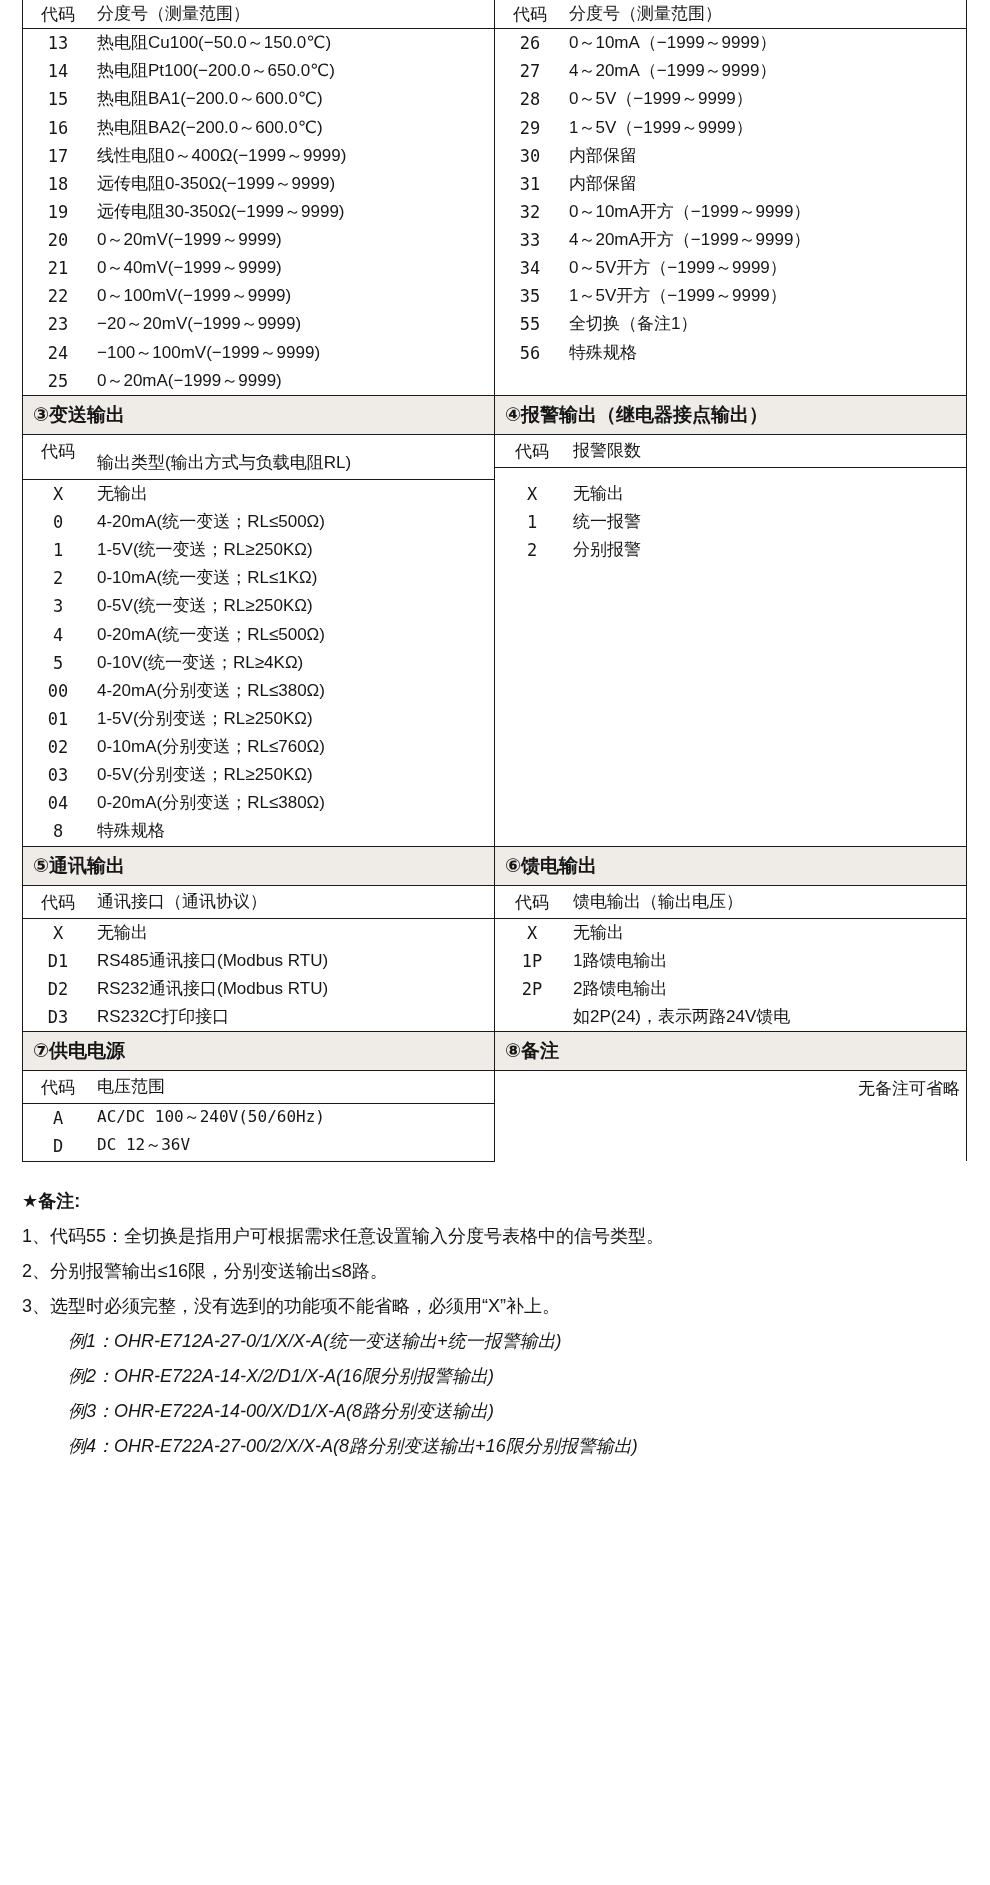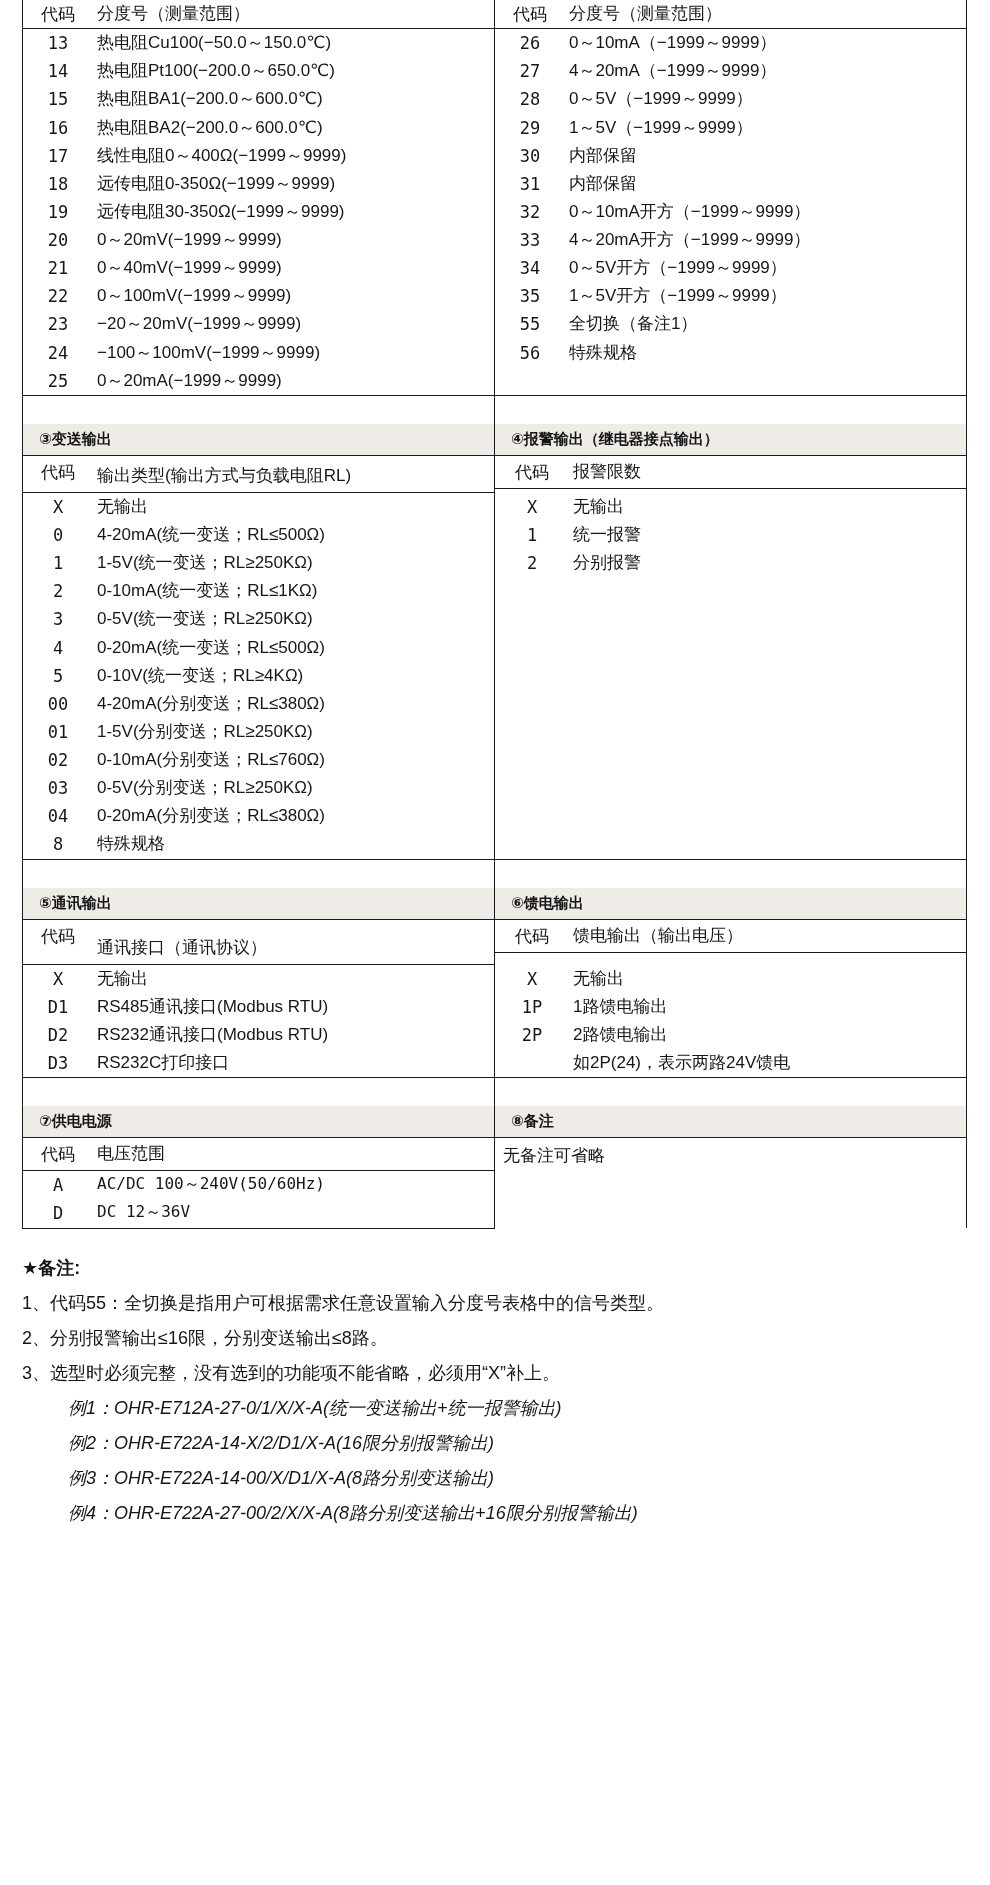--- a/index.html
+++ b/index.html
@@ -57,43 +57,42 @@
     text-align: center;
     font-family: "DejaVu Sans Mono", "Liberation Mono", monospace;
     font-size: 16px;
   }
   .hdrrow td {
     font-size: 17px;
     font-weight: 400;
   }
   .section-title {
     background: #efece8;
-    font-size: 15px;
+    font-size: 19px;
     font-weight: bold;
-    padding: 6px 8px 6px 16px;
+    padding: 6px 8px 6px 10px;
     border-bottom: 1.6px solid #1a1a1a;
-    margin-top: 28px;
   }
   .mono {
     font-family: "DejaVu Sans Mono", "Liberation Mono", monospace;
   }
   .notes {
     margin-top: 22px;
     font-size: 18px;
     line-height: 1.95;
   }
   .notes .star {
     font-weight: bold;
     font-size: 18px;
   }
   .notes .ex {
     margin-left: 46px;
     font-style: italic;
   }
-  .blockpad { padding: 4px 6px 6px 6px; }
+  .blockpad { padding: 4px 6px 6px 6px; text-align: right; }
 </style>
 </head>
 <body>
 
 <div class="page">
 
   <table class="spec">
     <colgroup>
         <col style="width:472px">
         <col style="width:472px">
@@ -243,21 +242,21 @@
       <td style="padding:0; border-bottom:none;">
         <div class="section-title">④报警输出（继电器接点输出）</div>
       </td>
     </tr>
     <tr>
       <td style="padding:0; border-top:none; border-bottom:none;">
         <table class="sub">
           <tbody>
                 <tr class="hdrrow">
             <td class="codecol" style="padding-top:4px;padding-bottom:4px;border-bottom:1.6px solid #1a1a1a;">代码</td>
-            <td style="padding-top:8px;padding-bottom:4px;border-bottom:1.6px solid #1a1a1a;">输出类型(输出方式与负载电阻RL)</td>
+            <td style="padding-top:16px;padding-bottom:4px;border-bottom:1.6px solid #1a1a1a;">输出类型(输出方式与负载电阻RL)</td>
           </tr>
         </tbody>
             </table>
       </td>
       <td style="padding:0; border-top:none; border-bottom:none;">
         <table class="sub">
           <tbody>
                 <tr class="hdrrow">
             <td class="codecol-w" style="padding-top:4px;padding-bottom:4px;border-bottom:1.6px solid #1a1a1a;">代码</td>
             <td style="padding-top:4px;padding-bottom:4px;border-bottom:1.6px solid #1a1a1a;">报警限数</td>
@@ -352,21 +351,21 @@
       <td style="padding:0; border-bottom:none;">
         <div class="section-title">⑥馈电输出</div>
       </td>
     </tr>
     <tr>
       <td style="padding:0; border-top:none; border-bottom:none;">
         <table class="sub">
           <tbody>
                 <tr class="hdrrow">
             <td class="codecol" style="padding-top:4px;padding-bottom:4px;border-bottom:1.6px solid #1a1a1a;">代码</td>
-            <td style="padding-top:16px;padding-bottom:4px;border-bottom:1.6px solid #1a1a1a;">通讯接口（通讯协议）</td>
+            <td style="padding-top:4px;padding-bottom:4px;border-bottom:1.6px solid #1a1a1a;">通讯接口（通讯协议）</td>
           </tr>
         </tbody>
             </table>
       </td>
       <td style="padding:0; border-top:none; border-bottom:none;">
         <table class="sub">
           <tbody>
                 <tr class="hdrrow">
             <td class="codecol-w" style="padding-top:4px;padding-bottom:4px;border-bottom:1.6px solid #1a1a1a;">代码</td>
             <td style="padding-top:4px;padding-bottom:4px;border-bottom:1.6px solid #1a1a1a;">馈电输出（输出电压）</td>

